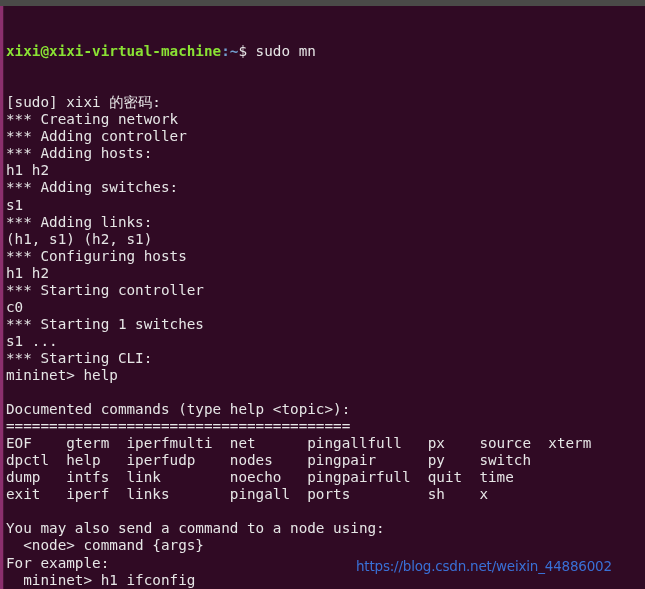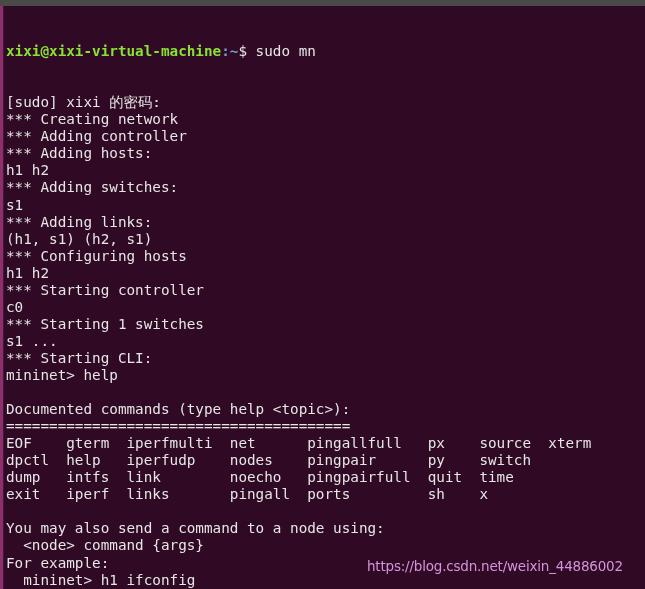--- a/index.html
+++ b/index.html
@@ -55,25 +55,25 @@
     display: block;
     height: 17.05px;
     white-space: pre;
   }
   .prompt-user { color: #8ae234; font-weight: bold; }
   .prompt-path { color: #729fcf; font-weight: bold; }
   .prompt-dollar { color: #e6e6e6; }
   .cmd { color: #e6e6e6; }
   #watermark {
     position: absolute;
-    left: 367px;
+    left: 356px;
     top: 558px;
     font-family: "DejaVu Sans", "Liberation Sans", sans-serif;
     font-size: 13.5px;
-    color: #f0abfc;
+    color: #3b82f6;
     opacity: 0.85;
     white-space: pre;
     letter-spacing: -0.2px;
   }
 </style>
 </head>
 <body>
 
 <div id="screen">
 

